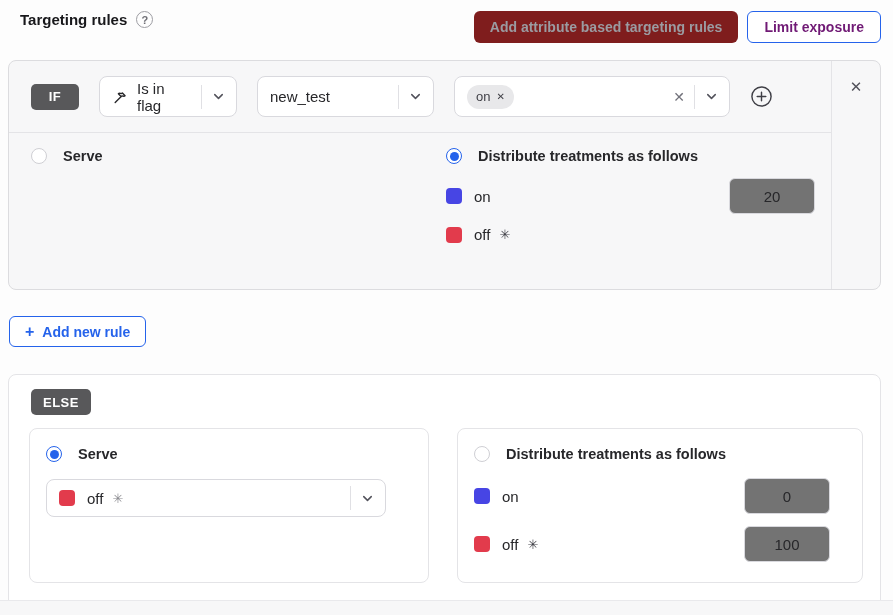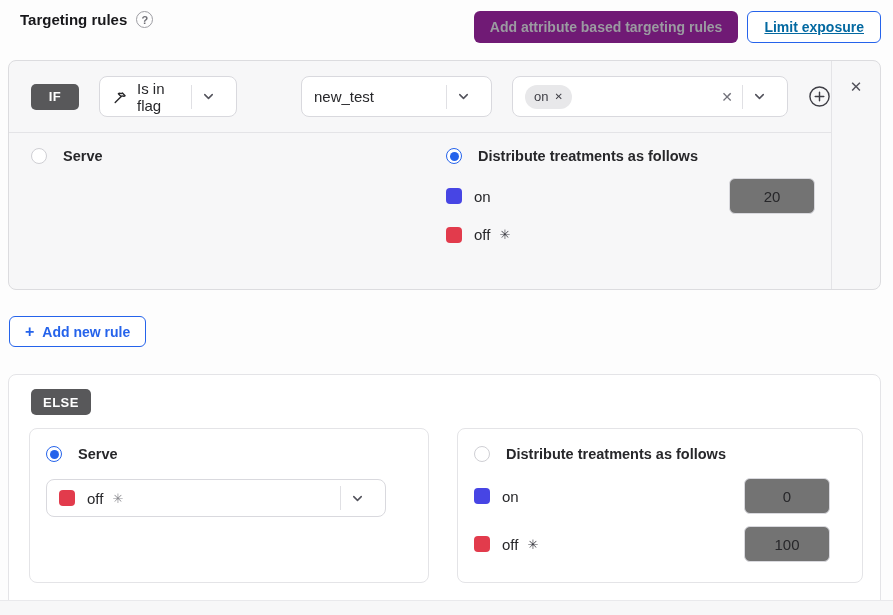--- a/index.html
+++ b/index.html
@@ -25,22 +25,22 @@
     display: inline-flex; align-items: center; justify-content: center;
     cursor: pointer;
   }
   .header-actions { margin-left: auto; display: flex; gap: 9px; }
   .btn {
     height: 32px; padding: 0 16px; border-radius: 6px;
     font-size: 14px; font-weight: 600; display: inline-flex;
     align-items: center; cursor: pointer; border: none;
     font-family: inherit;
   }
-  .btn-disabled { background: #701a75; color: #9b9ba1; cursor: default; }
-  .btn-outline { background: #fff; color: #0369a1; border: 1px solid #2563eb; text-decoration: underline; }
+  .btn-disabled { background: #7f1d1d; color: #9b9ba1; cursor: default; }
+  .btn-outline { background: #fff; color: #701a75; border: 1px solid #2563eb; }
 
   
   .rule-card {
     margin: 14px 12px 0 8px; height: 230px;
     background: #f7f7f8; border: 1px solid #dcdcdf; border-radius: 8px;
     display: flex; overflow: hidden;
   }
   .rule-main { flex: 1; display: flex; flex-direction: column; min-width: 0; }
   .rule-close-col { width: 49px; border-left: 1px solid #e4e4e7; padding-top: 17px; text-align: center; }
   .close-x { font-size: 15px; color: #52525b; cursor: pointer; line-height: 1; display: inline-block; }
@@ -52,28 +52,28 @@
   }
   .badge {
     min-width: 48px; height: 26px; padding: 4px 12px;
     background: #58585a; color: #fff; border-radius: 5px;
     font-size: 13px; font-weight: 700; letter-spacing: .5px;
     display: inline-flex; align-items: center; justify-content: center;
   }
   .select {
     height: 41px; background: #fff; border: 1px solid #d9d9de;
     border-radius: 8px; display: flex; align-items: center;
-    padding: 0 20px 0 12px; font-size: 15px; color: #27272a; cursor: pointer;
+    padding: 0 10px 0 12px; font-size: 15px; color: #27272a; cursor: pointer;
   }
   .select .spacer { flex: 1; }
   .vdiv { width: 1px; height: 24px; background: #e0e0e4; margin: 0 9px; flex-shrink: 0; }
   .chev { flex-shrink: 0; display: inline-flex; }
   .sel-matcher { width: 138px; }
   .sel-matcher .flag-ic { margin-right: 8px; display: inline-flex; }
-  .sel-flag { width: 191px; margin-left: 44px; }
+  .sel-flag { width: 177px; }
   .multiselect { width: 276px; cursor: text; }
   .tag-pill {
     background: #e8e8ea; border-radius: 999px; height: 24px;
     padding: 0 9px; display: inline-flex; align-items: center; gap: 6px;
     font-size: 13px; color: #3f3f46;
   }
   .tag-x { font-size: 10px; font-weight: 700; color: #3f3f46; cursor: pointer; }
   .clear-x { font-size: 14px; color: #71717a; cursor: pointer; }
   .plus-btn { display: inline-flex; cursor: pointer; }
 

